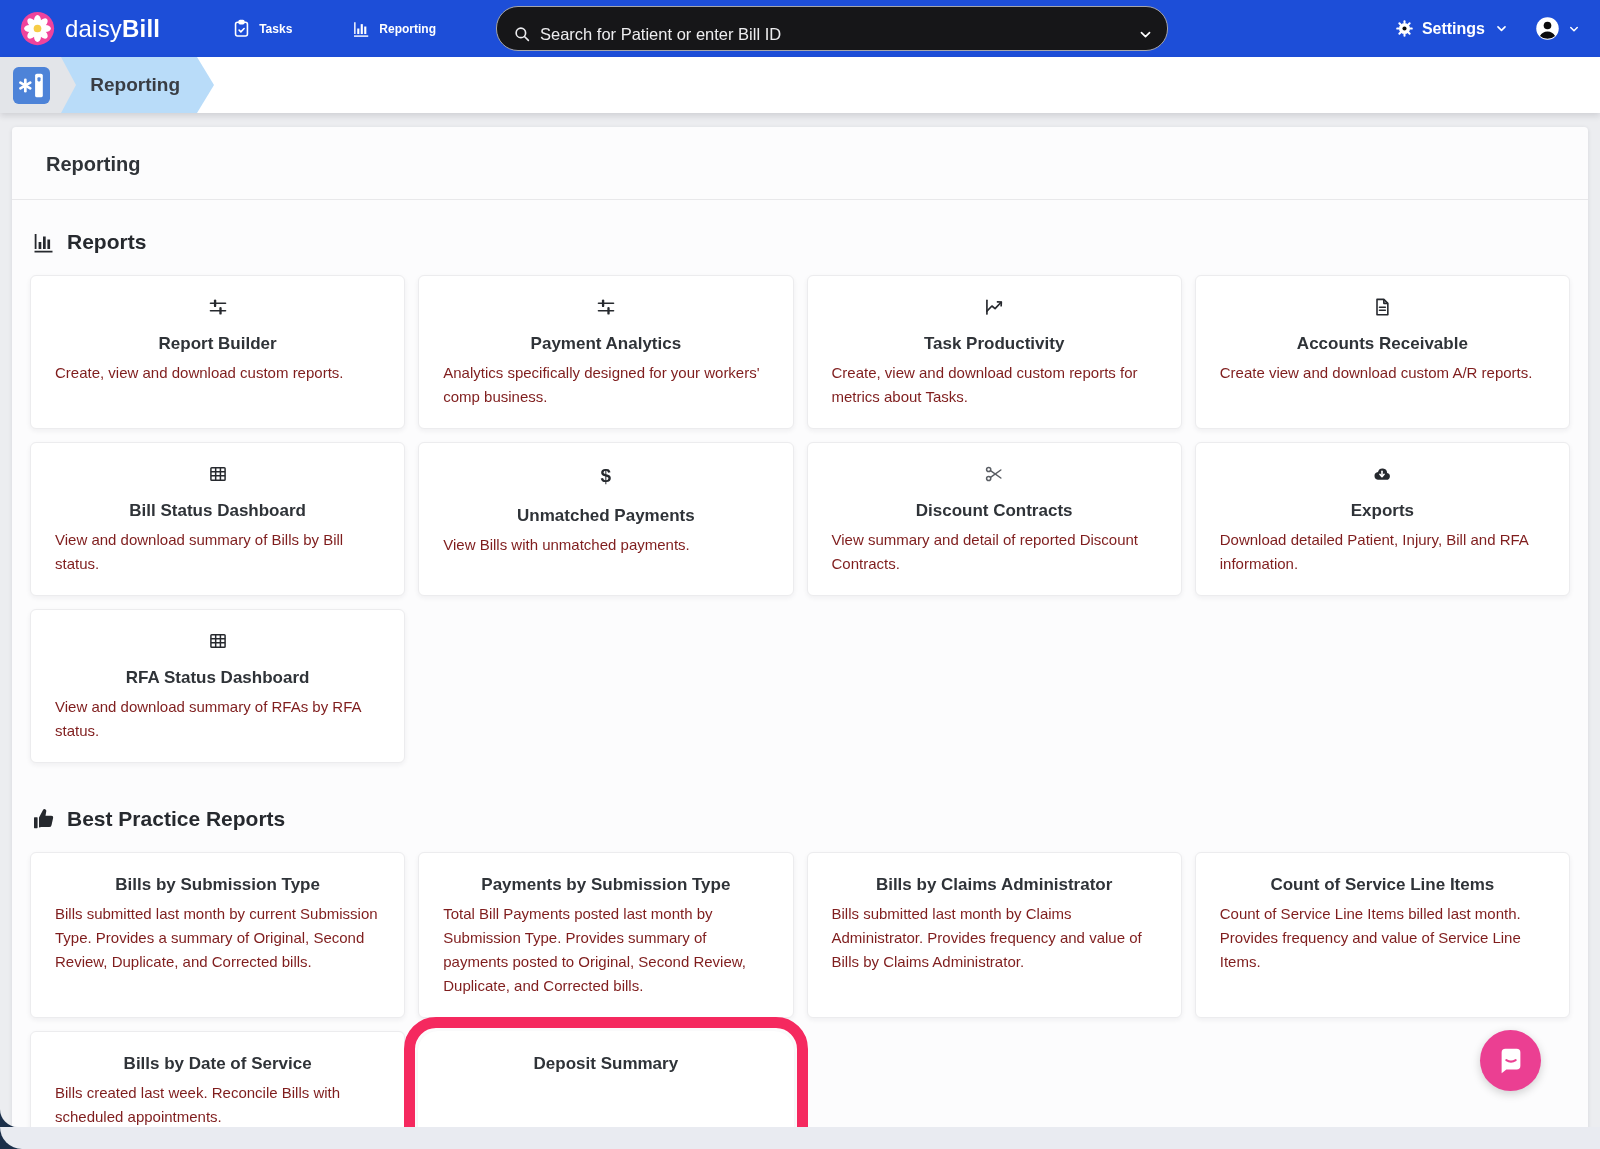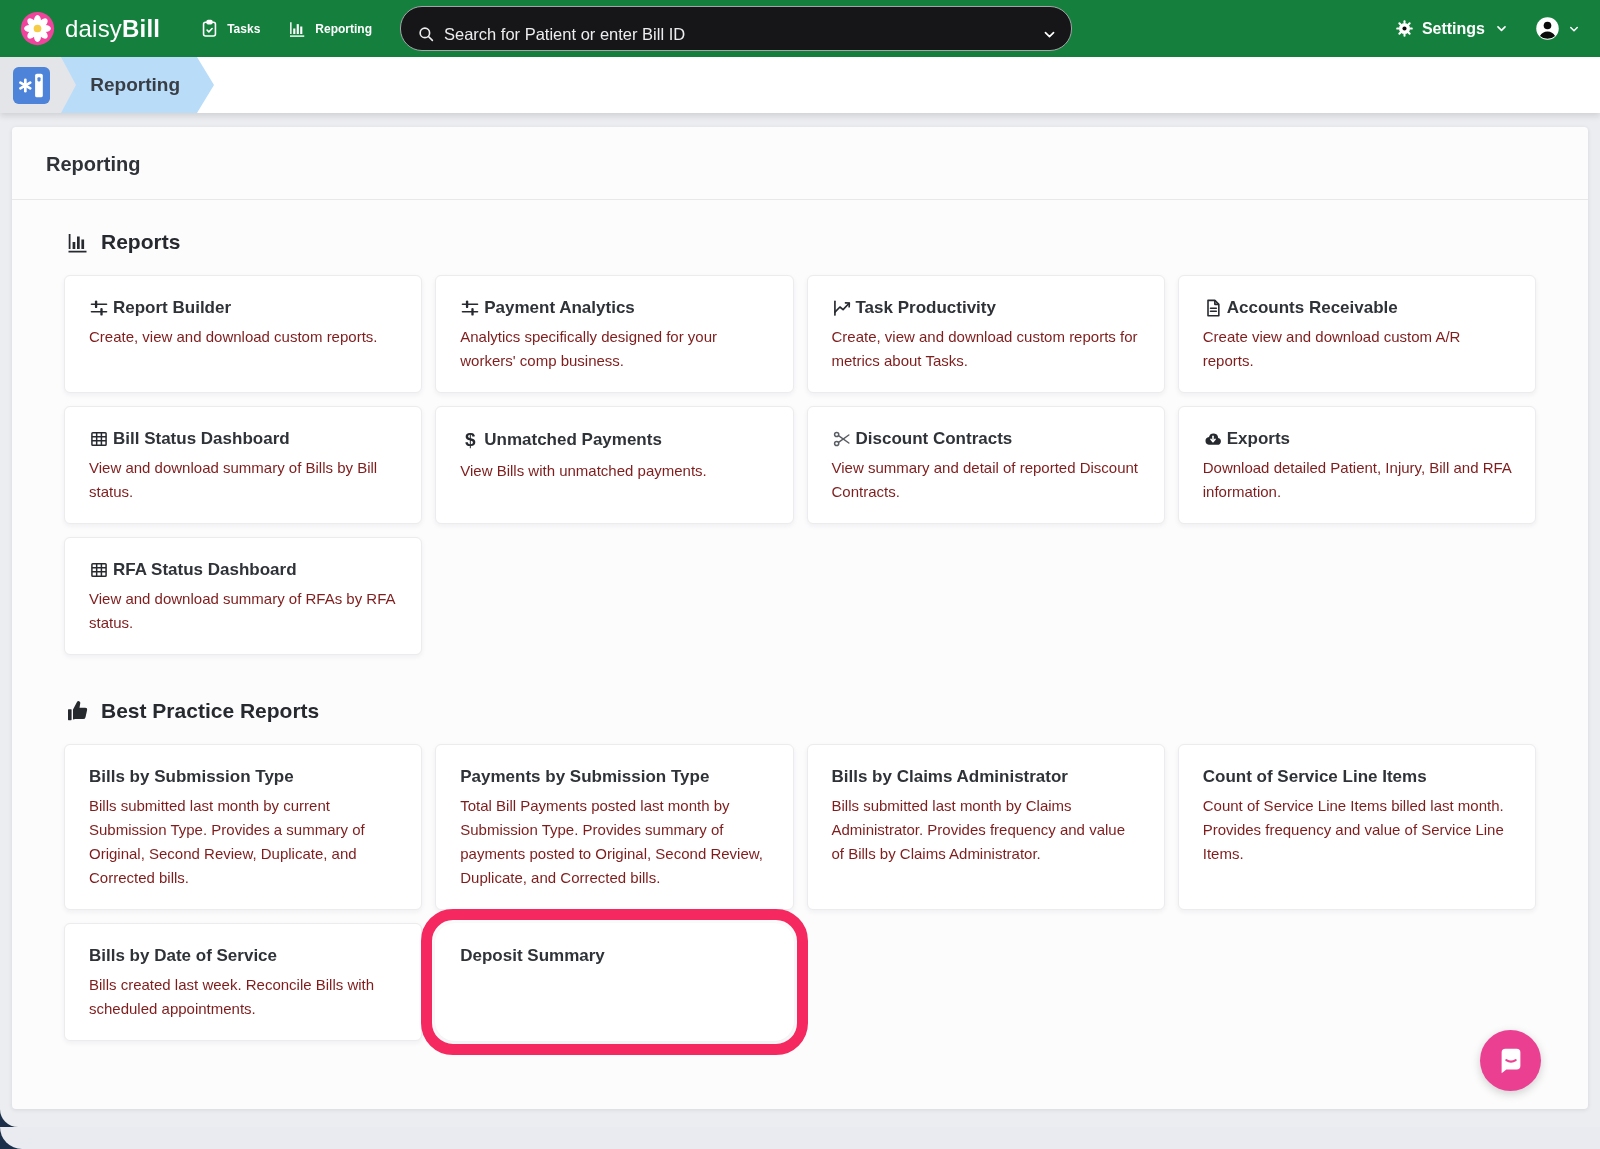--- a/index.html
+++ b/index.html
@@ -6,22 +6,22 @@
   html,body { width:1600px; height:1149px; }
   body {
     font-family:"Liberation Sans", sans-serif;
     background:#1B2F4A; 
     position:relative; overflow:hidden;
   }
   .app { width:100%; height:100%; display:flex; flex-direction:column; }
 
   
   .navbar {
-    height:57px; background:#15803d; display:flex; align-items:center;
-    padding:0 20px; color:#fff; flex:0 0 auto;
+    height:57px; background:#1d4ed8; display:flex; align-items:center;
+    padding:0 20px; color:#fff; flex:0 0 auto;gap:32px;
   }
   .brand { display:flex; align-items:center; gap:10px; margin-right:26px; cursor:pointer; }
   .brand-text { font-size:24px; letter-spacing:.2px; color:#fff; }
   .brand-text .light { font-weight:400; }
   .brand-text .bold  { font-weight:700; }
   .nav-item {
     display:flex; align-items:center; gap:8px; font-size:12px; font-weight:700;
     color:#fff; padding:0 14px; height:65px; cursor:pointer; white-space:nowrap;
   }
   .nav-item svg { flex:0 0 auto; }
@@ -67,39 +67,39 @@
     flex:1 1 auto; background:#ECEDF0; padding:14px 12px 18px;
     border-bottom-left-radius:18px; position:relative; z-index:1; overflow:hidden;
   }
   .panel {
     background:#FCFCFD; border-radius:4px; min-height:100%;
     box-shadow:0 1px 4px rgba(30,35,45,.10);
     padding:0 0 46px;
   }
   .panel-title { font-size:20px; font-weight:700; color:#2F3338; padding:26px 34px 23px; }
   .panel-divider { border-bottom:1px solid #E8E8EA; }
-  .panel-inner { padding:0 52px; }
+  .panel-inner { padding:0 18px; }
 
   .section-header {
     display:flex; align-items:center; gap:11px;
     font-size:21px; font-weight:700; color:#26292E;
     margin:30px 0 21px 2px;
   }
   .section-header.bp { margin-top:44px; }
 
   .grid { display:grid; grid-template-columns:repeat(4, 1fr); gap:13px; }
 
   .card {
     background:#FFFFFF; border:1px solid #ECECEE; border-radius:6px;
     box-shadow:0 2px 5px rgba(30,35,45,.06);
     padding:21px 24px 19px; cursor:pointer;
   }
   .card-title {
-    display:flex; align-items:center; gap:4px;
-    font-size:17px; font-weight:700; color:#2F3338; line-height:1.3;
+    display:flex; align-items:center; gap:16px;
+    font-size:17px; font-weight:700; color:#2F3338; line-height:1.3;flex-direction:column;
   }
   .card-desc { margin-top:6px; font-size:15px; color:#7f1d1d; line-height:24px; }
   .icon-dollar { font-size:19px; font-weight:700; color:#26292E; width:20px; text-align:center; }
 
   .card.highlighted { position:relative; border-radius:20px; border-color:transparent; }
   .card.highlighted::after {
     content:""; position:absolute; inset:-15px;
     border:11px solid #F5295F; border-radius:32px; pointer-events:none;
   }
 

